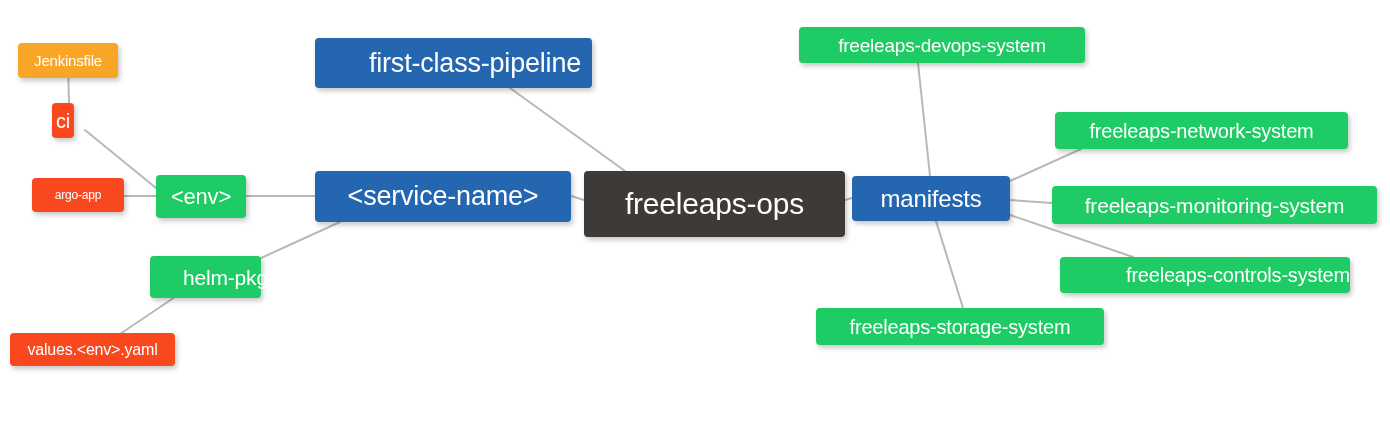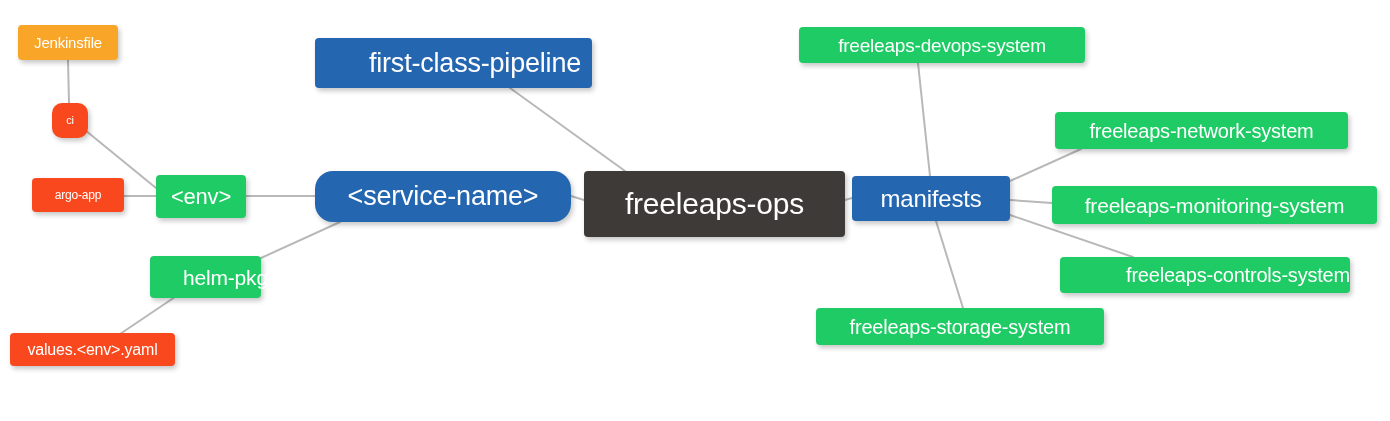--- a/index.html
+++ b/index.html
@@ -36,21 +36,21 @@
     color: #ffffff;
     white-space: nowrap;
     line-height: 1;
     box-shadow: 2px 3px 5px rgba(0,0,0,0.22);
     letter-spacing: -0.2px;
   }
   .node.root       { background: #3e3a38; align-items: center; }
   .node.blue       { background: #2466b0; }
   .node.green      { background: #1ecb64; }
   .node.red        { background: #f9481d; }
-  .node.orange     { background: #f9a528; }
+  .node.orange     { background: #f9a528; margin-top: 18px; }
 </style>
 </head>
 <body>
 
 <div id="canvas">
   <svg id="edges" viewBox="0 0 1390 421" xmlns="http://www.w3.org/2000/svg">
       <line x1="68" y1="60" x2="69" y2="103" stroke="#b8b8b8" stroke-width="2" stroke-linecap="round"></line>
       <line x1="85" y1="130" x2="156" y2="188" stroke="#b8b8b8" stroke-width="2" stroke-linecap="round"></line>
       <line x1="124" y1="196" x2="156" y2="196" stroke="#b8b8b8" stroke-width="2" stroke-linecap="round"></line>
       <line x1="246" y1="196" x2="315" y2="196" stroke="#b8b8b8" stroke-width="2" stroke-linecap="round"></line>
@@ -62,39 +62,39 @@
       <line x1="930" y1="176" x2="918" y2="63" stroke="#b8b8b8" stroke-width="2" stroke-linecap="round"></line>
       <line x1="1010" y1="181" x2="1081" y2="149" stroke="#b8b8b8" stroke-width="2" stroke-linecap="round"></line>
       <line x1="1010" y1="200" x2="1052" y2="203" stroke="#b8b8b8" stroke-width="2" stroke-linecap="round"></line>
       <line x1="1010" y1="215" x2="1133" y2="257" stroke="#b8b8b8" stroke-width="2" stroke-linecap="round"></line>
       <line x1="936" y1="221" x2="963" y2="308" stroke="#b8b8b8" stroke-width="2" stroke-linecap="round"></line>
     </svg>
   <div id="node-layer">
       <div class="node orange" style="left: 18px; top: 25px; width: 100px; height: 35px; font-size: 15px;">
         <span>Jenkinsfile</span>
       </div>
-      <div class="node red" style="left: 52px; top: 103px; width: 36px; height: 35px; font-size: 11px; border-radius: 10px;">
+      <div class="node red" style="left: 52px; top: 103px; width: 22px; height: 35px; font-size: 20px;">
         <span>ci</span>
       </div>
       <div class="node red" style="left: 32px; top: 178px; width: 92px; height: 34px; font-size: 12px;">
         <span>argo-app</span>
       </div>
       <div class="node green" style="left: 156px; top: 175px; width: 90px; height: 43px; font-size: 22px;">
         <span>&lt;env&gt;</span>
       </div>
       <div class="node green" style="left: 150px; top: 256px; width: 111px; height: 42px; font-size: 21px; padding-left: 40px;">
         <span>helm-pkg</span>
       </div>
       <div class="node red" style="left: 10px; top: 333px; width: 165px; height: 33px; font-size: 16px;">
         <span>values.&lt;env&gt;.yaml</span>
       </div>
       <div class="node blue" style="left: 315px; top: 38px; width: 277px; height: 50px; font-size: 27px; padding-left: 43px;">
         <span>first-class-pipeline</span>
       </div>
-      <div class="node blue" style="left: 315px; top: 171px; width: 256px; height: 51px; font-size: 27px; border-radius: 18px;">
+      <div class="node blue" style="left: 315px; top: 171px; width: 256px; height: 51px; font-size: 27px;">
         <span>&lt;service-name&gt;</span>
       </div>
       <div class="node root" style="left: 584px; top: 171px; width: 261px; height: 66px; font-size: 30px;">
         <span>freeleaps-ops</span>
       </div>
       <div class="node blue" style="left: 852px; top: 176px; width: 158px; height: 45px; font-size: 24px;">
         <span>manifests</span>
       </div>
       <div class="node green" style="left: 799px; top: 27px; width: 286px; height: 36px; font-size: 19px;">
         <span>freeleaps-devops-system</span>

